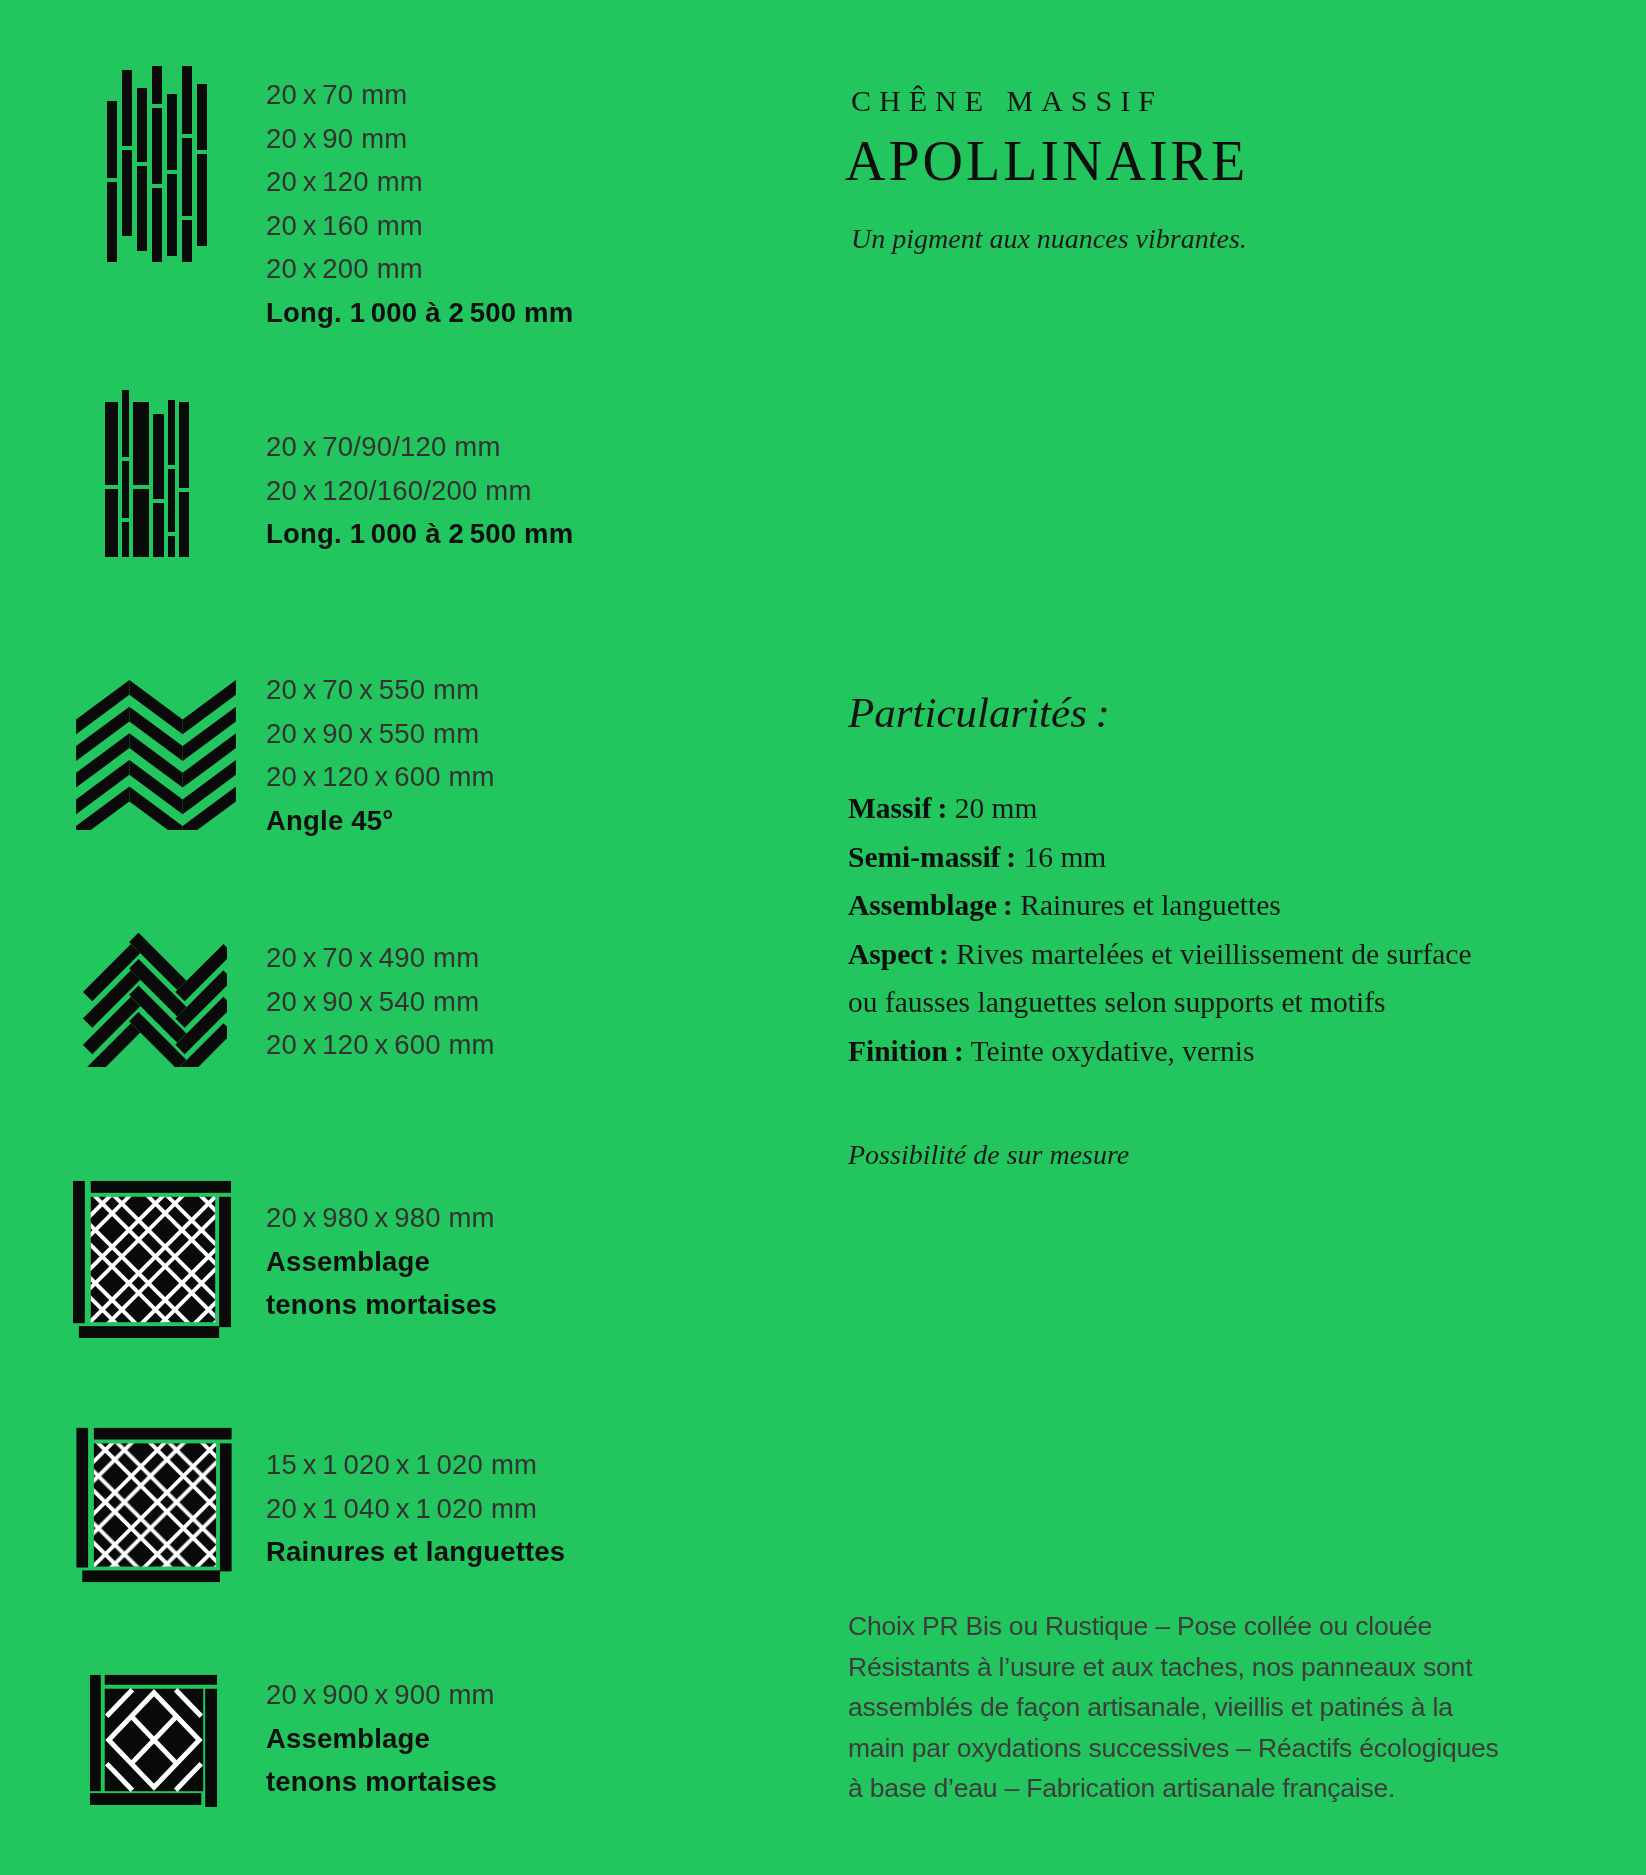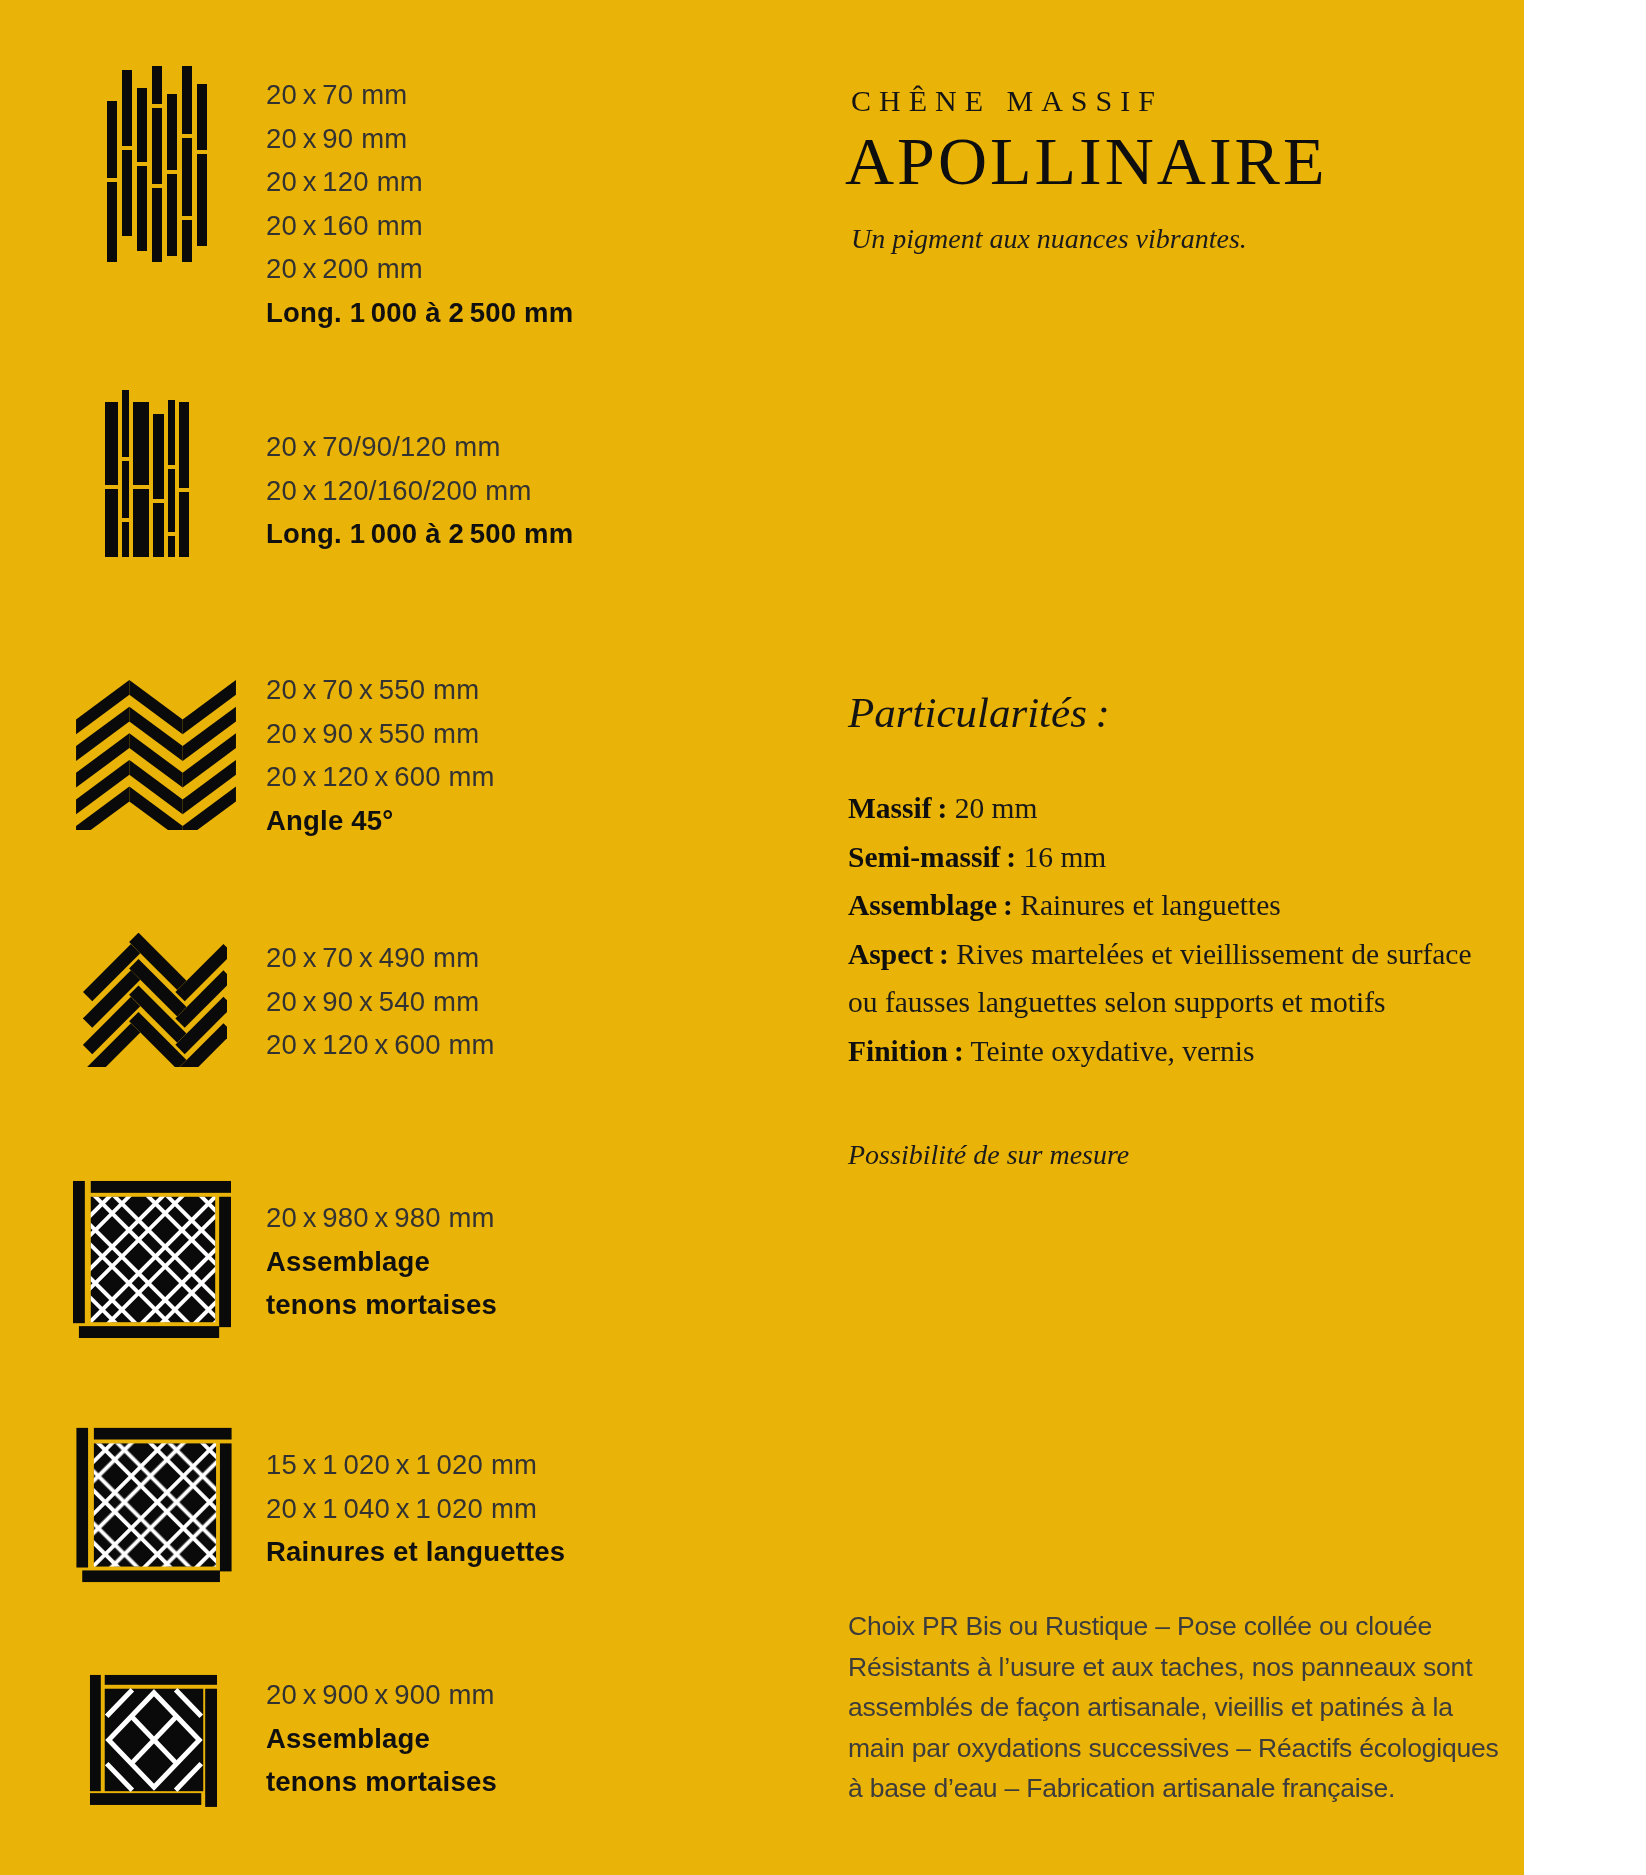--- a/index.html
+++ b/index.html
@@ -1,30 +1,30 @@
 <!DOCTYPE html>
 <html><head>
 <meta charset="utf-8">
 <style>
   html,body{margin:0;padding:0;background:#ffffff;}
-  .canvas{position:relative;width:1504px;height:1875px;background:#eab308;overflow:hidden;
-          font-family:"Liberation Sans",sans-serif;color:#1d1d1b;padding-left:20px;}
+  .canvas{position:relative;width:1646px;height:1875px;background:#22c55e;overflow:hidden;
+          font-family:"Liberation Sans",sans-serif;color:#1d1d1b;}
   .abs{position:absolute;}
   svg{display:block;}
 
   
   .fmt-icon{position:absolute;}
   .fmt-text{position:absolute;left:266px;white-space:nowrap;font-size:27.5px;line-height:43.5px;}
   .dim{font-weight:400;color:#323232;letter-spacing:.2px;}
   .lbl{font-weight:700;color:#101010;letter-spacing:.2px;}
 
   
   .kicker{left:851px;top:84px;font-family:"Liberation Serif",serif;font-size:30px;
           letter-spacing:8px;color:#151515;white-space:nowrap;}
-  .title{left:845px;top:112px;font-family:"Liberation Serif",serif;font-size:68px;line-height:98px;
+  .title{left:845px;top:112px;font-family:"Liberation Serif",serif;font-size:56px;line-height:98px;
          letter-spacing:3px;color:#0e0e0e;white-space:nowrap;text-align:right;}
   .subtitle{left:851px;top:223px;font-family:"Liberation Serif",serif;font-style:italic;
             font-size:28px;color:#1b1b1b;white-space:nowrap;}
   .part-head{left:848px;top:688px;font-family:"Liberation Serif",serif;font-style:italic;
              font-size:43px;color:#141414;white-space:nowrap;text-align:right;}
   .specs{left:848px;top:784px;font-family:"Liberation Serif",serif;font-size:29.5px;
          line-height:48.5px;color:#191919;white-space:nowrap;}
   .spec-label{font-weight:700;color:#0f0f0f;}
   .note{left:848px;top:1139px;font-family:"Liberation Serif",serif;font-style:italic;
         font-size:28px;color:#1b1b1b;white-space:nowrap;}

